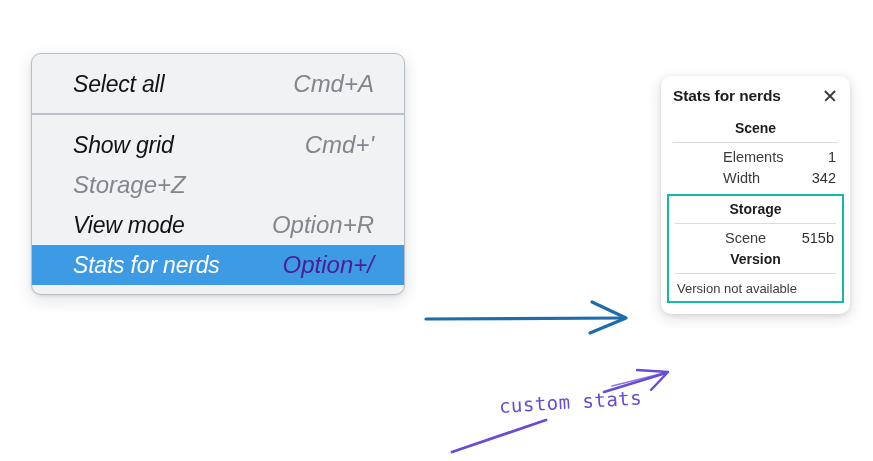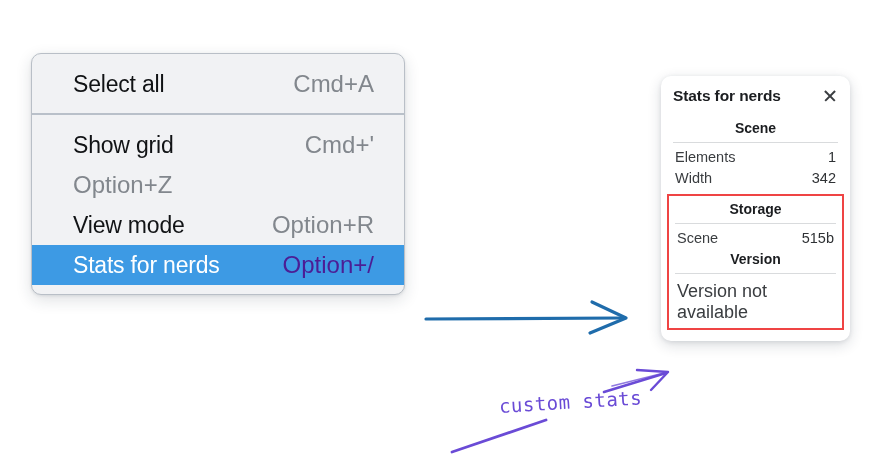--- a/index.html
+++ b/index.html
@@ -24,20 +24,21 @@
     background: #f1f2f4;
     border: 1px solid #b9bfc7;
     border-radius: 10px;
     box-shadow: 0 5px 16px rgba(30, 40, 60, 0.14),
                 0 1px 3px rgba(30, 40, 60, 0.10);
     overflow: hidden;
     box-sizing: border-box;
   }
   .menu-group {
     padding: 10px 0 9px 0;
+    font-style: italic;
   }
   .menu-sep {
     height: 2px;
     background: #b9c0c9;
   }
   .menu-item {
     display: flex;
     align-items: center;
     justify-content: space-between;
     height: 40px;
@@ -120,31 +121,32 @@
     background: #d9dbdd;
     margin-bottom: 3px;
   }
   .stat-row {
     display: flex;
     justify-content: space-between;
     align-items: flex-end;
     padding: 2.5px 2px;
     font-size: 14.5px;
     color: #3a3d40;
+    margin-left: 48px;
   }
   .stat-row .val { color: #2f3235; }
   .version-text {
     padding: 4px 2px 1px 2px;
-    font-size: 18px;
+    font-size: 13px;
     color: #3a3d40;
   }
 
   
   #custom-stats-box {
-    border: 2px solid #ef4444;
+    border: 2px solid #14b8a6;
     margin: 6px -6px 0 -6px;
     padding: 2px 6px 4px 6px;
   }
 
   
   #annotations {
     position: absolute;
     left: 0; top: 0;
     width: 873px; height: 461px;
     pointer-events: none;
@@ -175,21 +177,21 @@
   </div>
 
   <div class="menu-sep"></div>
 
   <div class="menu-group">
     <div class="menu-item">
       <span class="menu-label">Show grid</span>
       <span class="menu-shortcut">Cmd+'</span>
     </div>
     <div class="menu-item">
-      <span class="menu-shortcut">Option+Z</span>
+      <span class="menu-shortcut">Storage+Z</span>
     </div>
     <div class="menu-item">
       <span class="menu-label">View mode</span>
       <span class="menu-shortcut">Option+R</span>
     </div>
     <div class="menu-item selected">
       <span class="menu-label">Stats for nerds</span>
       <span class="menu-shortcut">Option+/</span>
     </div>
   </div>

